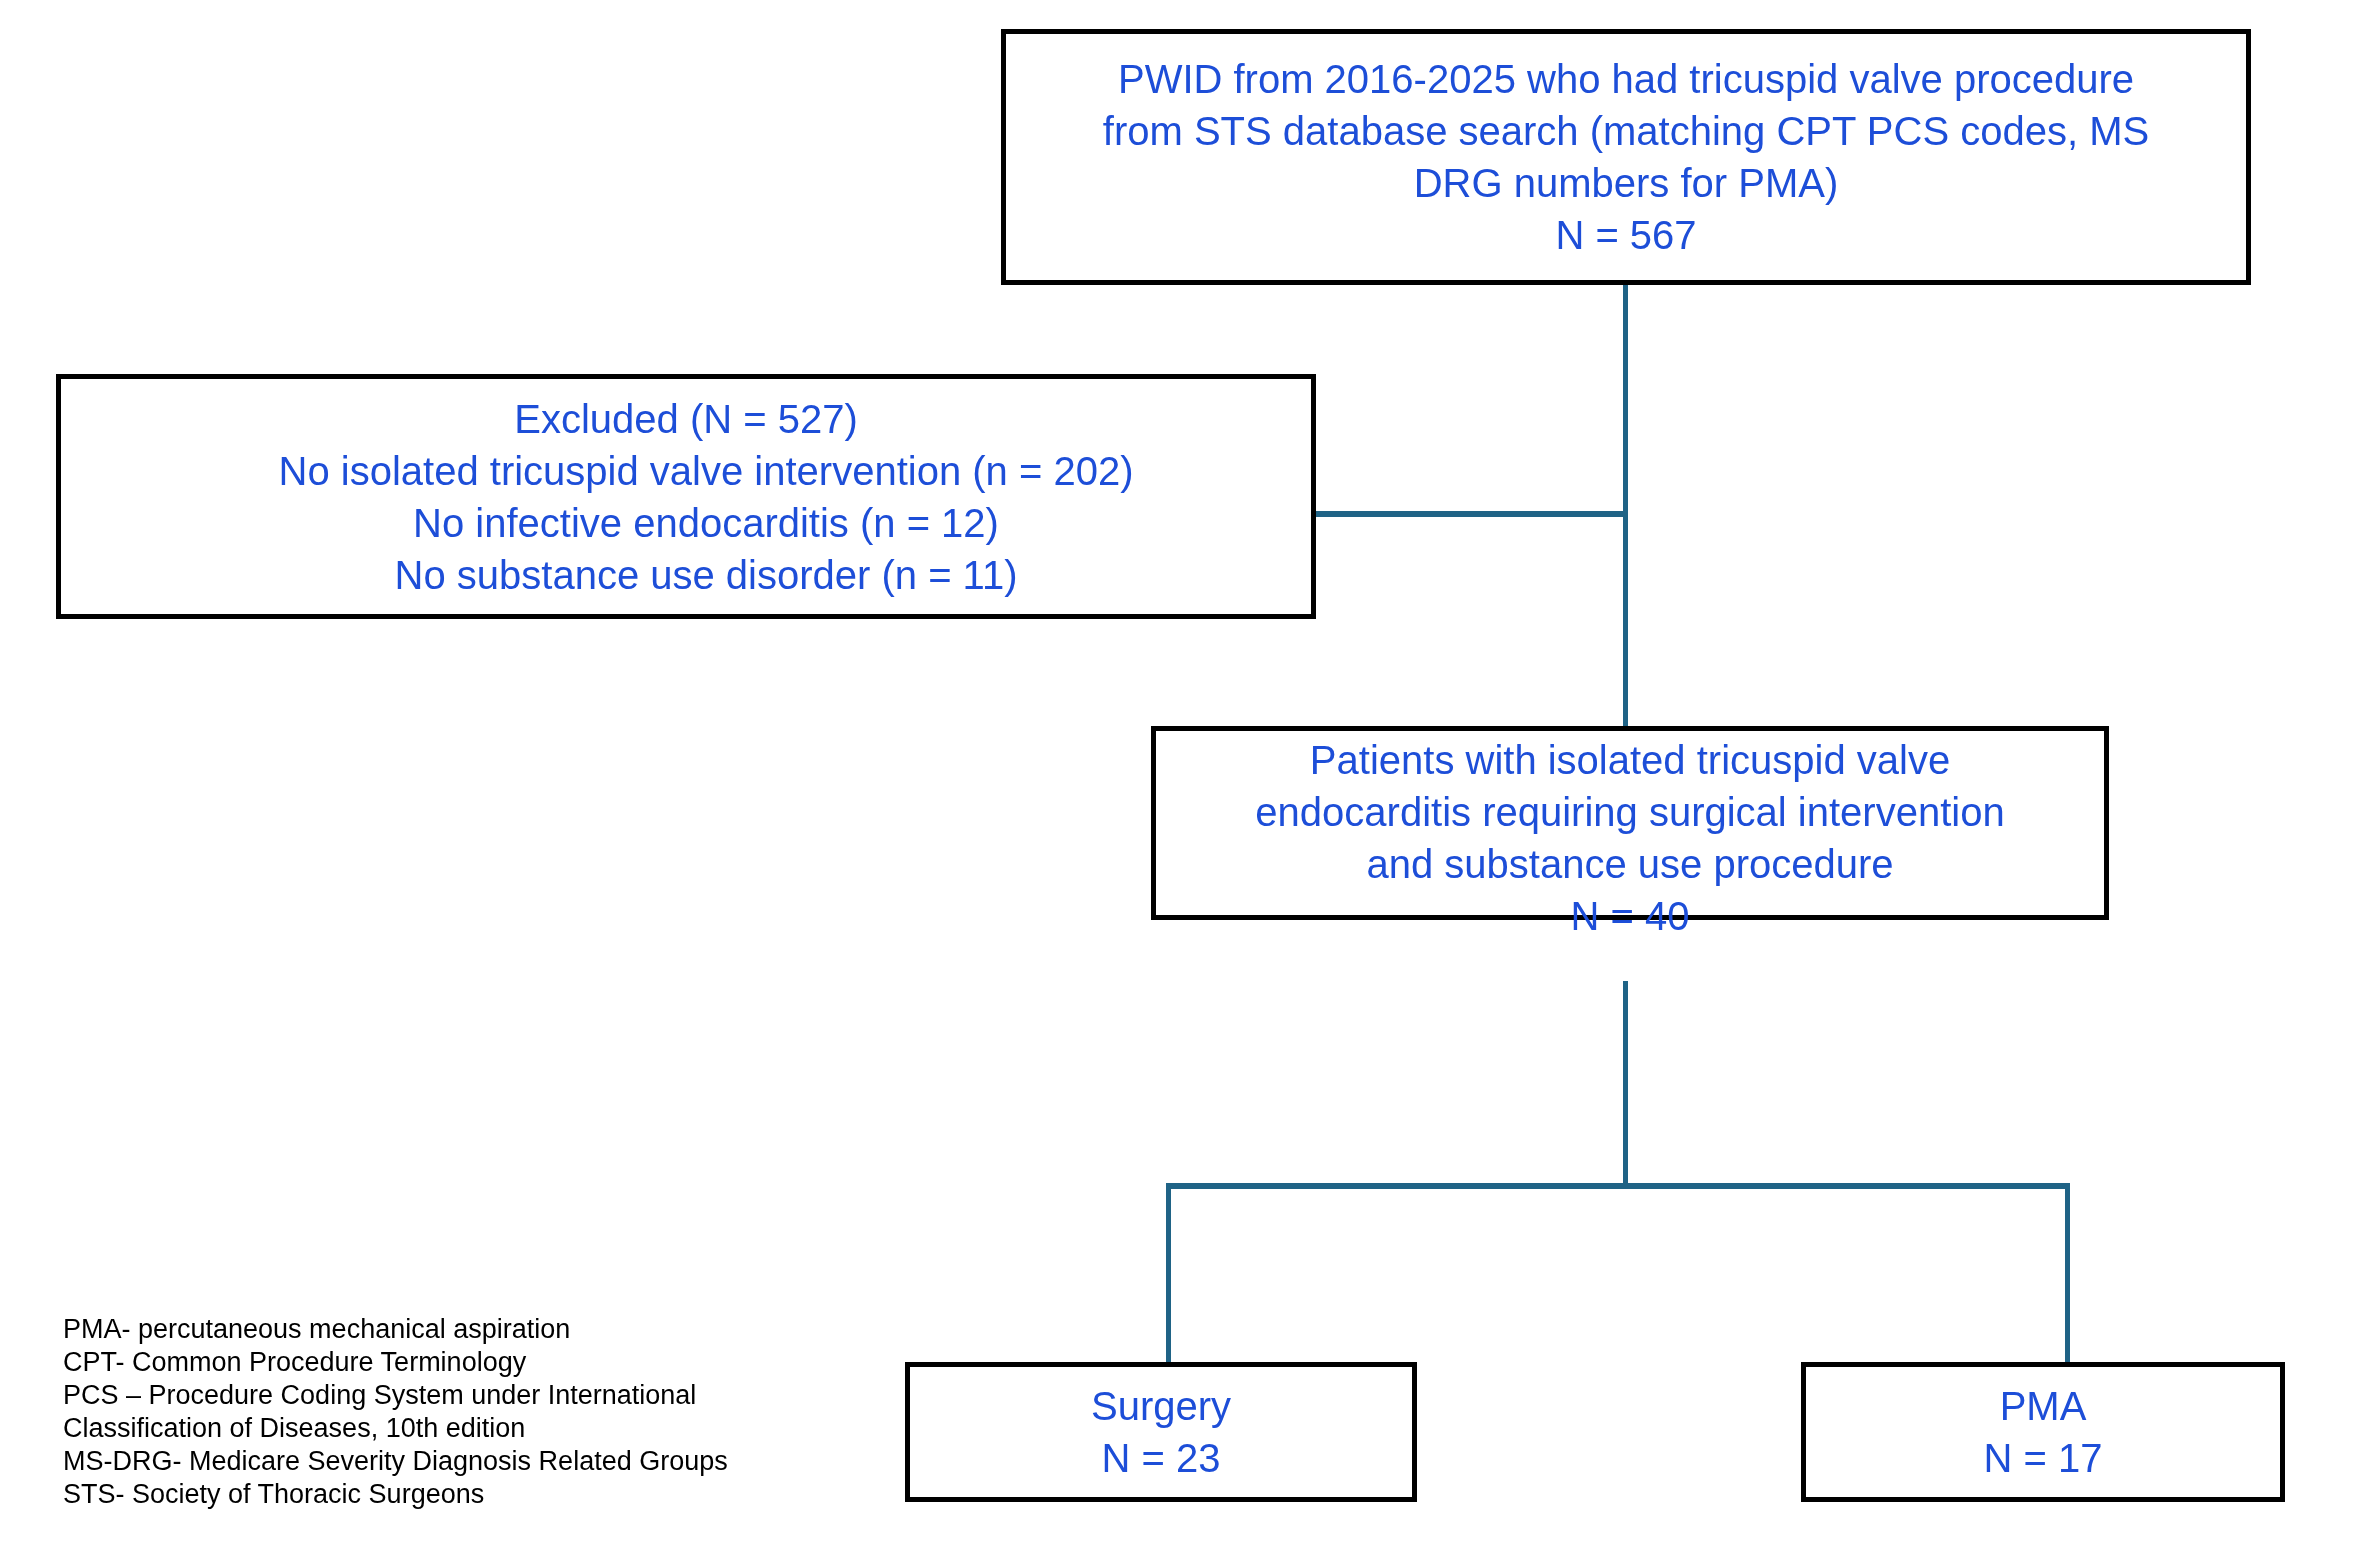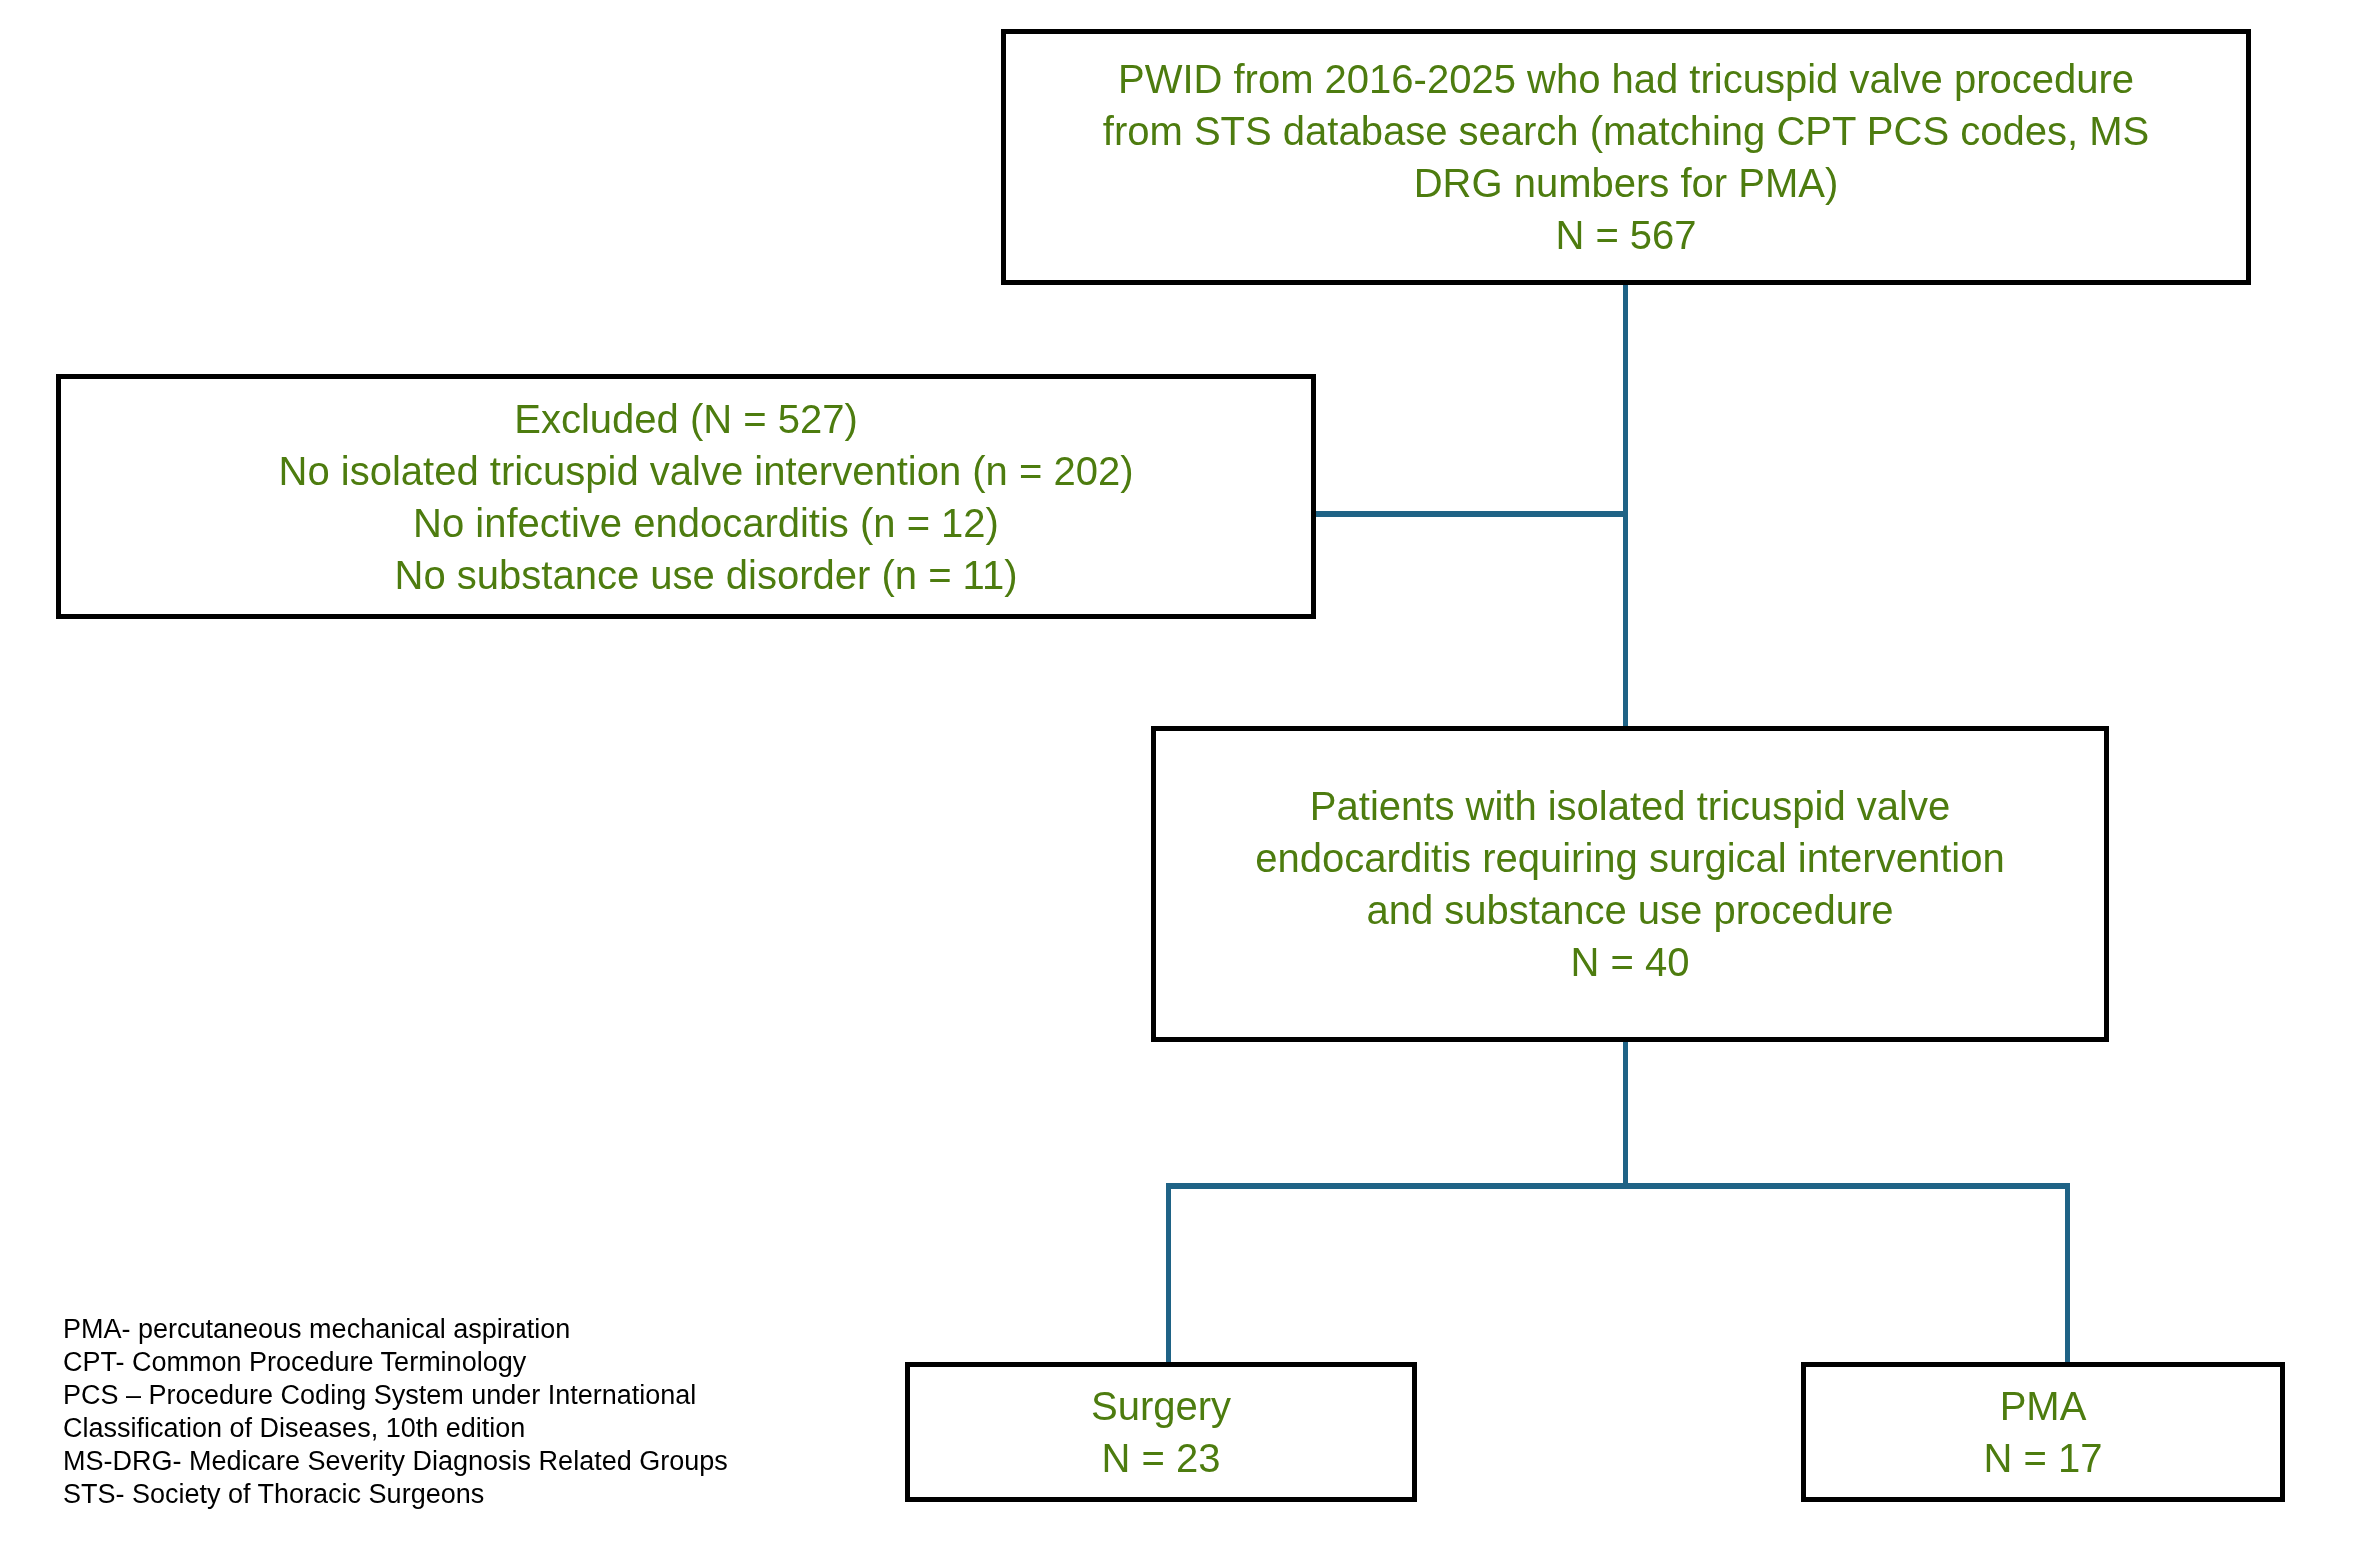--- a/index.html
+++ b/index.html
@@ -21,21 +21,21 @@
     background: #ffffff;
     border: 5.8px solid #000000;
     display: flex;
     flex-direction: column;
     justify-content: center;
     z-index: 3;
   }
   .node .line {
     font-size: 40px;
     line-height: 1.30;
-    color: #4d7c0f;
+    color: #1d4ed8;
     white-space: pre;
   }
   .center .line { text-align: center; }
   .node.center { align-items: center; }
 
   
   #node-source {
     left: 1001px;
     top: 29px;
     width: 1250px;
@@ -53,22 +53,23 @@
     align-items: center;
   }
   #node-excluded .line { text-align: left; }
   #node-excluded .indent { padding-left: 40px; }
 
   
   #node-included {
     left: 1151px;
     top: 726px;
     width: 958px;
-    height: 316px;
+    height: 194px;
     padding: 2.6px 6.4px;
+    justify-content: space-between;
   }
 
   
   #node-surgery {
     left: 905px;
     top: 1362px;
     width: 512px;
     height: 140px;
     padding: 0 20px;
   }

